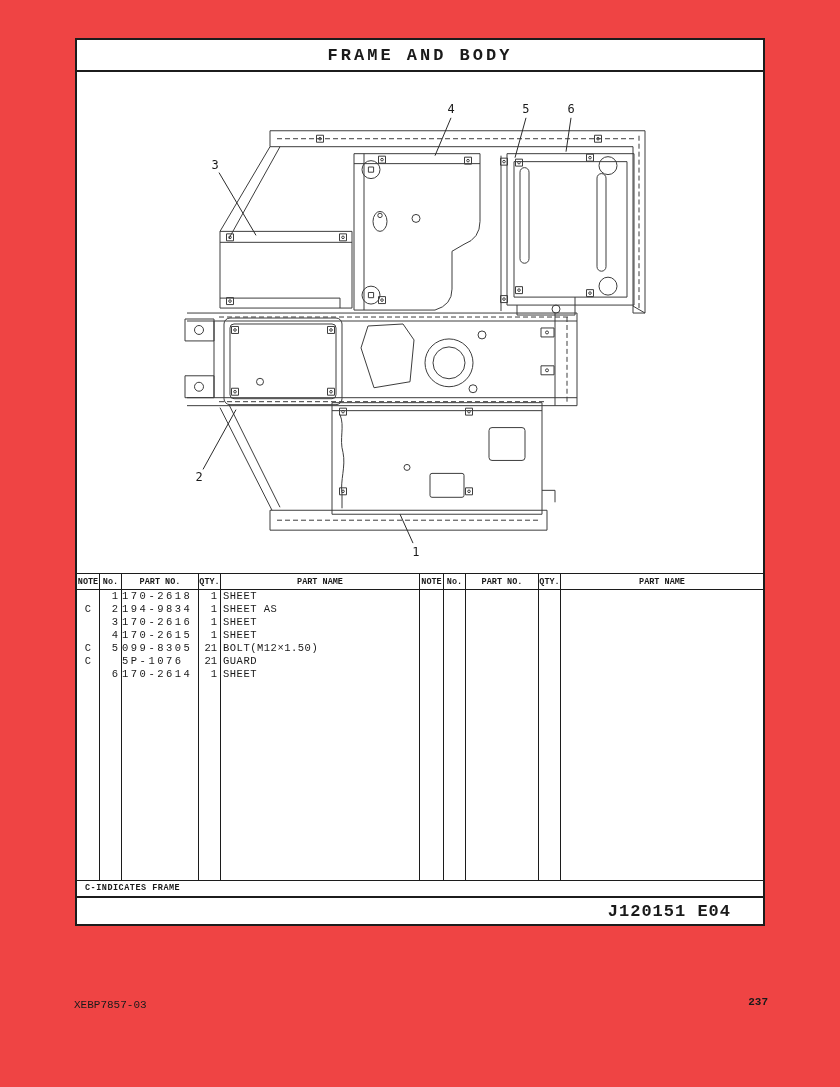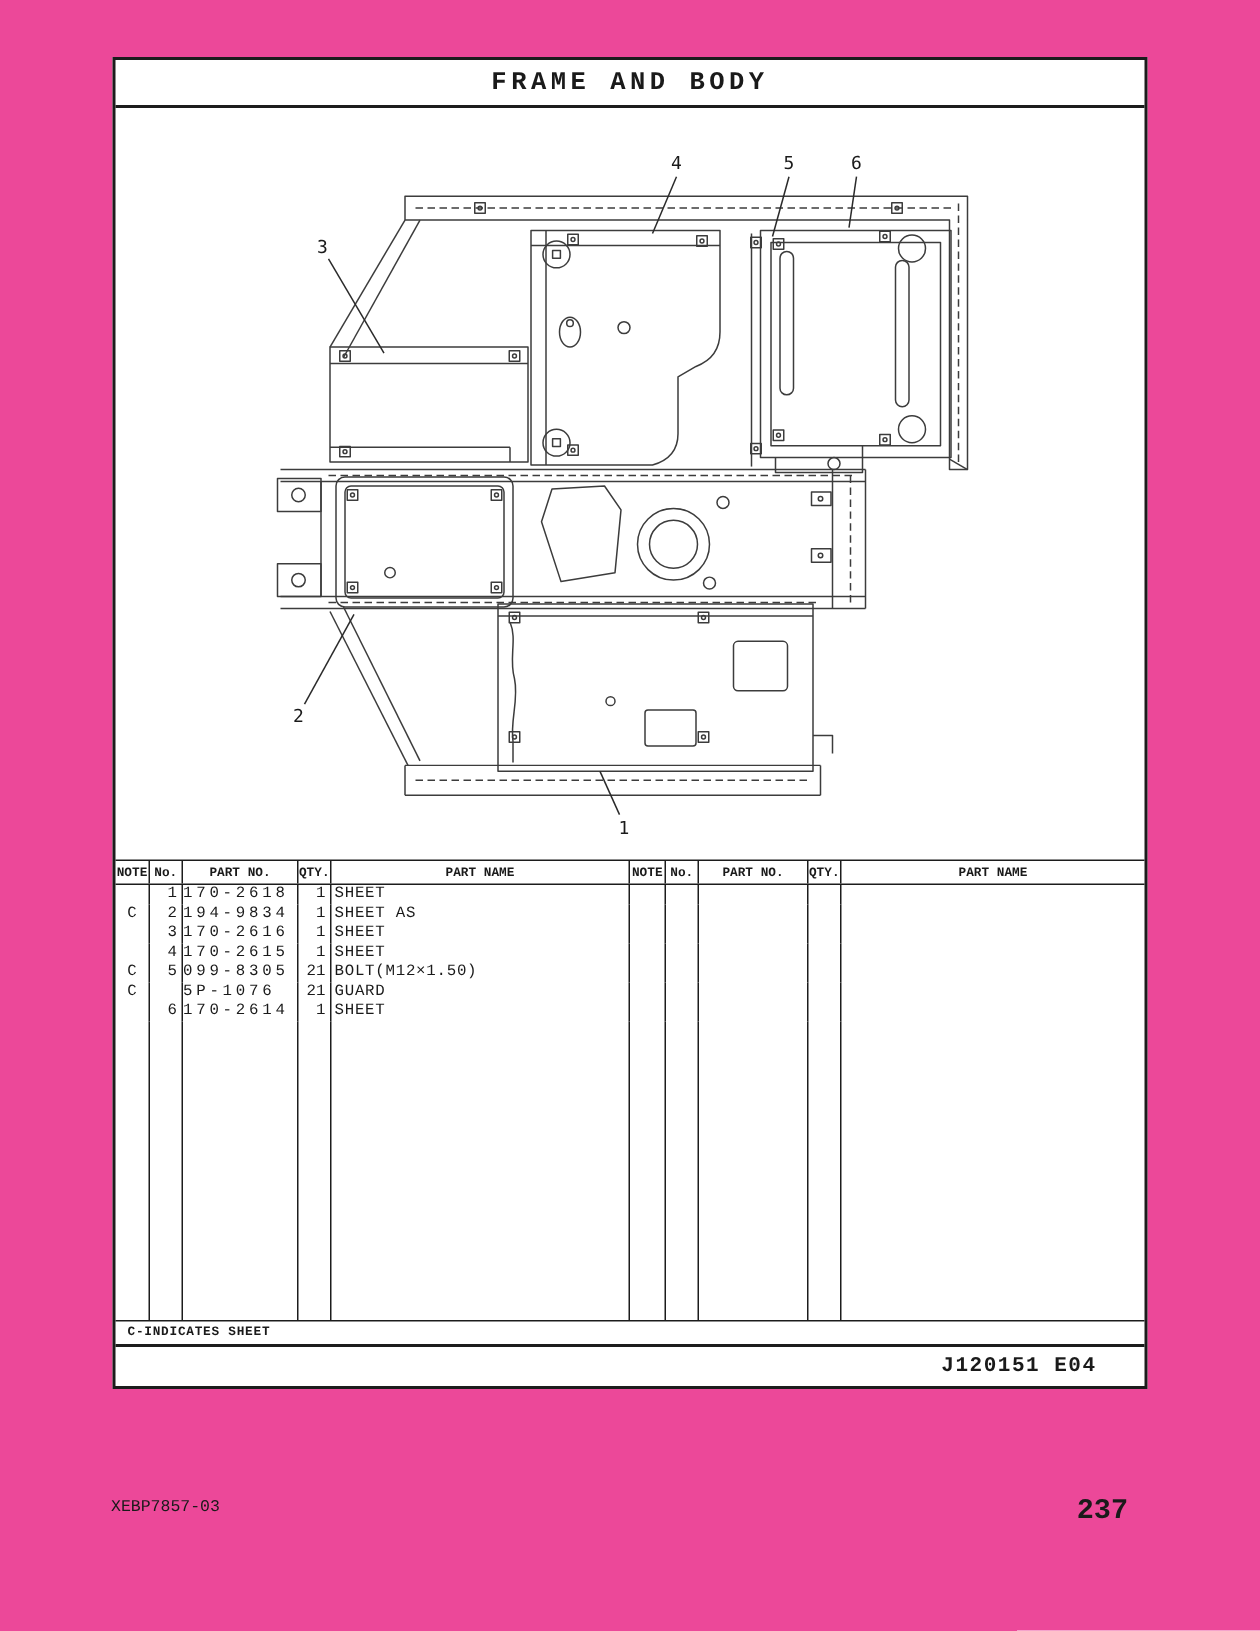--- a/index.html
+++ b/index.html
@@ -1,18 +1,18 @@
 <!DOCTYPE html>
 <html><head>
 <meta charset="utf-8">
 <style>
   * { margin:0; padding:0; box-sizing:border-box; }
   body { background:#ffffff; }
   .page {
-    position:relative; width:840px; height:1087px; background:#ec4899;
+    position:relative; width:840px; height:1087px; background:#ef4444;
     font-family:"Liberation Mono","DejaVu Sans Mono",monospace; color:#1a1a1a;
     overflow:hidden;
   }
   .sheet-frame {
     position:absolute; left:75px; top:38px; width:690px; height:888px;
     border:2px solid #1c1c1c; background:#fff; display:flex; flex-direction:column;
   }
   .title-bar {
     height:32px; border-bottom:2px solid #1c1c1c; display:flex; align-items:center;
     justify-content:center; font-weight:bold; font-size:17px; letter-spacing:3px;
@@ -38,28 +38,28 @@
   .no   { text-align:right; padding-right:3px; }
   .pn   { text-align:right; letter-spacing:2.5px; padding-right:18px; }
   .qty  { text-align:right; padding-right:3px; }
   .name { padding-left:2px; letter-spacing:0.5px; }
   .change-row {
     border-top:1px solid #1c1c1c; height:16px; font-size:8.5px; font-weight:bold;
     padding-left:8px; line-height:15px; letter-spacing:0.5px;
   }
   .revision {
     height:26px; display:flex; align-items:center; justify-content:flex-end;
-    padding-right:32px; font-size:14px; font-weight:bold; letter-spacing:1px;
+    padding-right:32px; font-size:17px; font-weight:bold; letter-spacing:1px;
   }
   .footer-captions { position:absolute; top:929px; left:0; width:100%; text-align:center; }
   .fc1 { font-size:13px; font-weight:bold; text-decoration:underline; letter-spacing:0.5px; }
   .fc2 { font-size:10px; font-weight:bold; text-decoration:underline; margin-top:1px; }
   .fc3 { font-size:10px; font-weight:bold; margin-top:1px; }
   .doc-number  { position:absolute; left:74px;  top:999px; font-size:11px; }
-  .page-number { position:absolute; right:88px; top:996px; font-size:19px; font-weight:bold; }
+  .page-number { position:absolute; right:72px; top:996px; font-size:11px; font-weight:bold; }
   text.callout { font-family:"DejaVu Sans Mono",monospace; font-size:12px; fill:#1a1a1a; }
 </style>
 </head>
 <body>
 
 <div class="page">
   <div class="sheet-frame">
 
     <div class="title-bar">FRAME AND BODY</div>
 
@@ -282,21 +282,21 @@
           <div class="c"></div>
           <div class="c"></div>
           <div class="c"></div>
           <div class="c"></div>
           <div class="c"></div>
           <div class="c"></div>
           <div class="c"></div>
           <div class="c"></div>
           <div class="c"></div>
       </div>
-      <div class="change-row">C-INDICATES SHEET</div>
+      <div class="change-row">C-INDICATES FRAME</div>
     </div>
 
     <div class="revision">J120151 E04</div>
   </div>
 
 
   <div class="doc-number">XEBP7857-03</div>
   <div class="page-number">237</div>
 </div>
 

